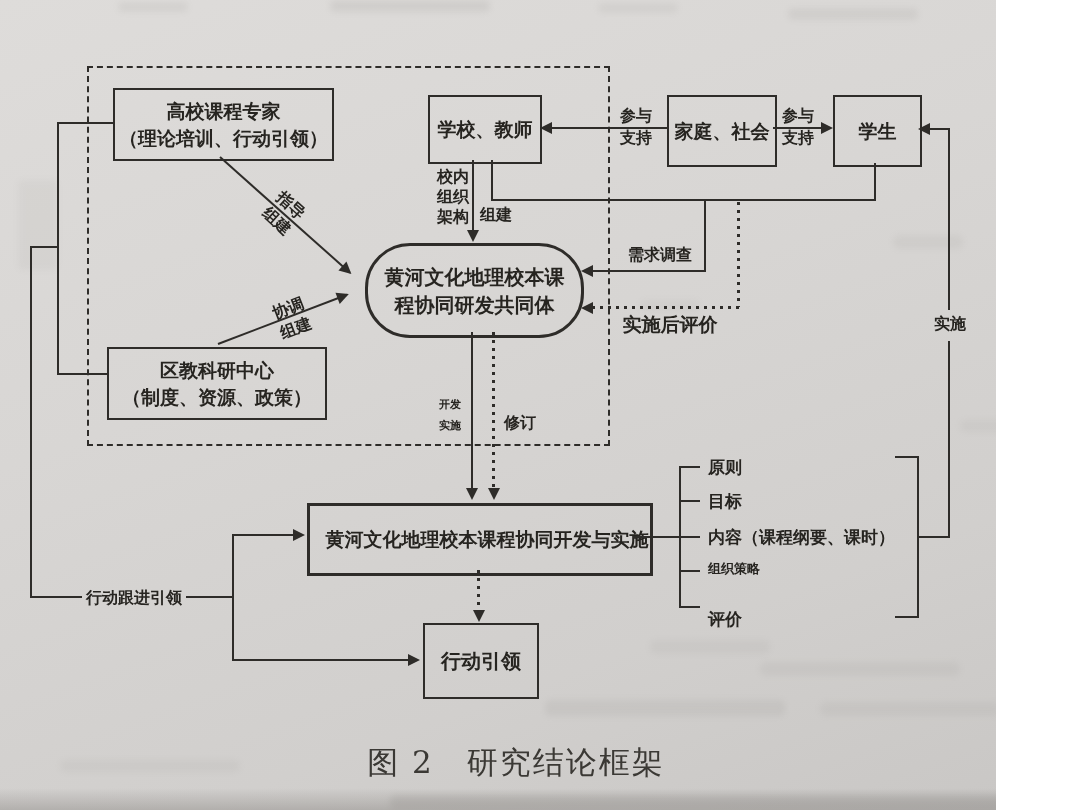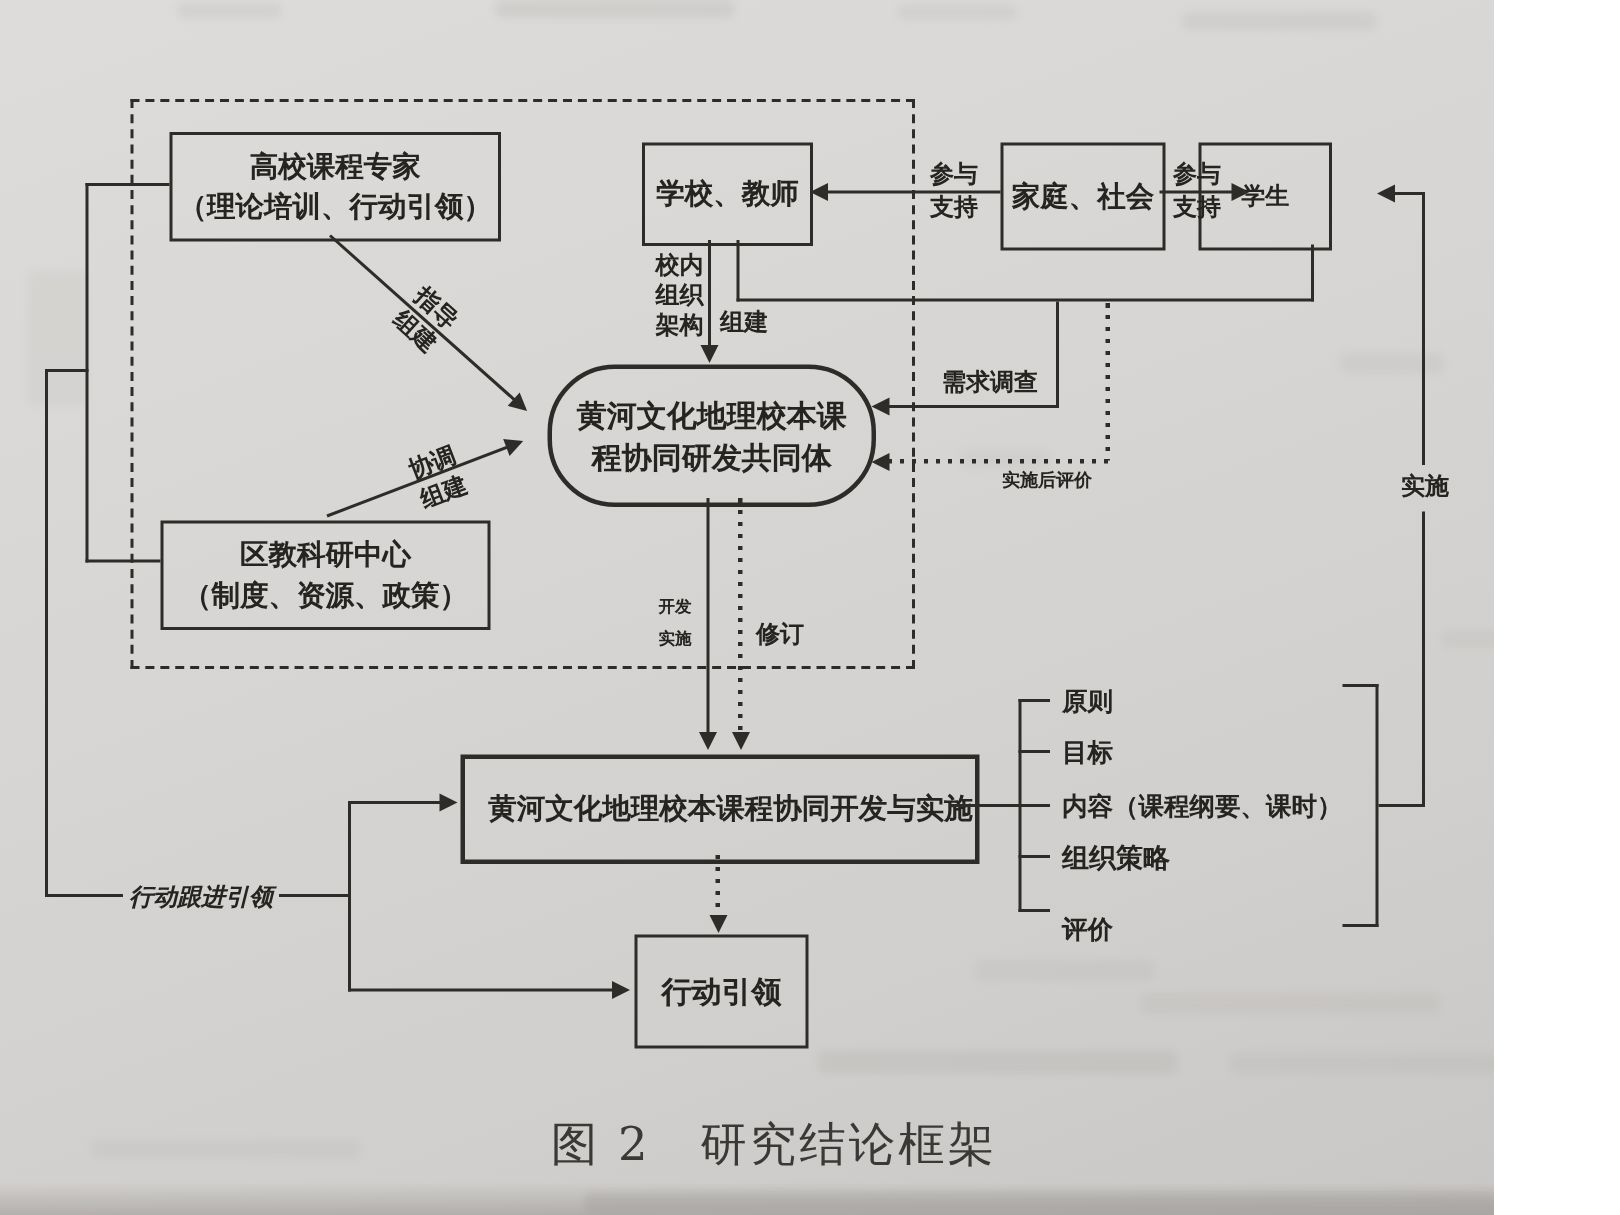--- a/index.html
+++ b/index.html
@@ -60,21 +60,21 @@
   <div class="box two" style="left:113px;top:88px;width:217px;height:69px;font-size:19px;">
     <span>高校课程专家</span>
     <span>（理论培训、行动引领）</span>
   </div>
   <div class="box" style="left:667px;top:95px;width:106px;height:68px;font-size:19px;">
     <span>家庭、社会</span>
   </div>
   <div class="box" style="left:428px;top:95px;width:110px;height:65px;font-size:19px;">
     <span>学校、教师</span>
   </div>
-  <div class="box" style="left:799px;top:95px;width:85px;height:68px;font-size:16px;">
+  <div class="box" style="left:833px;top:95px;width:85px;height:68px;font-size:19px;">
     <span>学生</span>
   </div>
   <div class="box two" style="left:365px;top:243px;width:213px;height:89px;border-width:3px;border-radius:45px;font-size:20px;">
     <span>黄河文化地理校本课</span>
     <span>程协同研发共同体</span>
   </div>
   <div class="box two" style="left:107px;top:347px;width:216px;height:69px;font-size:19px;">
     <span>区教科研中心</span>
     <span>（制度、资源、政策）</span>
   </div>
@@ -118,21 +118,21 @@
   <div class="vline" style="left:704px;top:201px;height:71px;"></div>
   <div class="hline" style="left:592px;top:270px;width:114px;">
     <div class="tip tip-left"></div>
   </div>
   <div class="lbl" style="left:620px;top:245px;width:80px;font-size:16px;">需求调查</div>
 
   <div class="dotv" style="left:737px;top:202px;height:105px;"></div>
   <div class="doth" style="left:592px;top:306px;width:147px;">
     <div class="tip tip-left" style="top:-4px;"></div>
   </div>
-  <div class="lbl" style="left:648px;top:312px;width:100px;font-size:12px;">实施后评价</div>
+  <div class="lbl" style="left:620px;top:312px;width:100px;font-size:19px;">实施后评价</div>
 
   <div class="diag" style="left:220px;top:156px;width:174px;transform:rotate(41.7deg);">
     <div class="tip-end"></div>
   </div>
   <div class="lbl two" style="left:252px;top:192px;width:64px;font-size:16px;line-height:21px;transform:rotate(42deg);">
     <span>指导</span>
     <span>组建</span>
   </div>
 
   <div class="diag" style="left:218px;top:343px;width:138px;transform:rotate(-20.9deg);">
@@ -158,41 +158,41 @@
   <div class="dotv" style="left:477px;top:570px;height:41px;">
     <div class="tip tip-down" style="left:-4px;"></div>
   </div>
 
   <div class="hline" style="left:57px;top:122px;width:56px;"></div>
   <div class="vline" style="left:57px;top:122px;height:253px;"></div>
   <div class="hline" style="left:57px;top:373px;width:50px;"></div>
   <div class="hline" style="left:30px;top:246px;width:29px;"></div>
   <div class="vline" style="left:30px;top:246px;height:352px;"></div>
   <div class="hline" style="left:30px;top:596px;width:52px;"></div>
-  <div class="lbl" style="left:82px;top:588px;width:104px;font-size:16px;font-style:italic;">行动跟进引领</div>
+  <div class="lbl" style="left:82px;top:588px;width:104px;font-size:16px;">行动跟进引领</div>
   <div class="hline" style="left:186px;top:596px;width:48px;"></div>
   <div class="vline" style="left:232px;top:535px;height:126px;"></div>
   <div class="hline" style="left:232px;top:534px;width:62px;">
     <div class="tip tip-right"></div>
   </div>
   <div class="hline" style="left:232px;top:659px;width:177px;">
     <div class="tip tip-right"></div>
   </div>
 
   <div class="hline" style="left:633px;top:536px;width:47px;"></div>
   <div class="vline" style="left:679px;top:466px;height:142px;"></div>
   <div class="hline" style="left:679px;top:466px;width:21px;"></div>
   <div class="hline" style="left:679px;top:500px;width:21px;"></div>
   <div class="hline" style="left:679px;top:536px;width:21px;"></div>
   <div class="hline" style="left:679px;top:570px;width:21px;"></div>
   <div class="hline" style="left:679px;top:606px;width:21px;"></div>
   <div class="lbl" style="left:708px;top:456px;font-size:17px;text-align:right;">原则</div>
   <div class="lbl" style="left:708px;top:490px;font-size:17px;text-align:left;">目标</div>
   <div class="lbl" style="left:708px;top:526px;font-size:17px;text-align:left;">内容（课程纲要、课时）</div>
-  <div class="lbl" style="left:708px;top:560px;font-size:18px;text-align:center;">组织策略</div>
+  <div class="lbl" style="left:708px;top:560px;font-size:13px;text-align:center;">组织策略</div>
   <div class="lbl" style="left:708px;top:608px;font-size:17px;text-align:right;">评价</div>
 
   <div class="hline" style="left:895px;top:456px;width:24px;"></div>
   <div class="vline" style="left:917px;top:456px;height:162px;"></div>
   <div class="hline" style="left:895px;top:616px;width:24px;"></div>
   <div class="hline" style="left:919px;top:536px;width:31px;"></div>
   <div class="vline" style="left:948px;top:128px;height:182px;"></div>
   <div class="lbl" style="left:930px;top:314px;width:40px;font-size:16px;">实施</div>
   <div class="vline" style="left:948px;top:341px;height:197px;"></div>
   <div class="hline" style="left:929px;top:128px;width:21px;">

